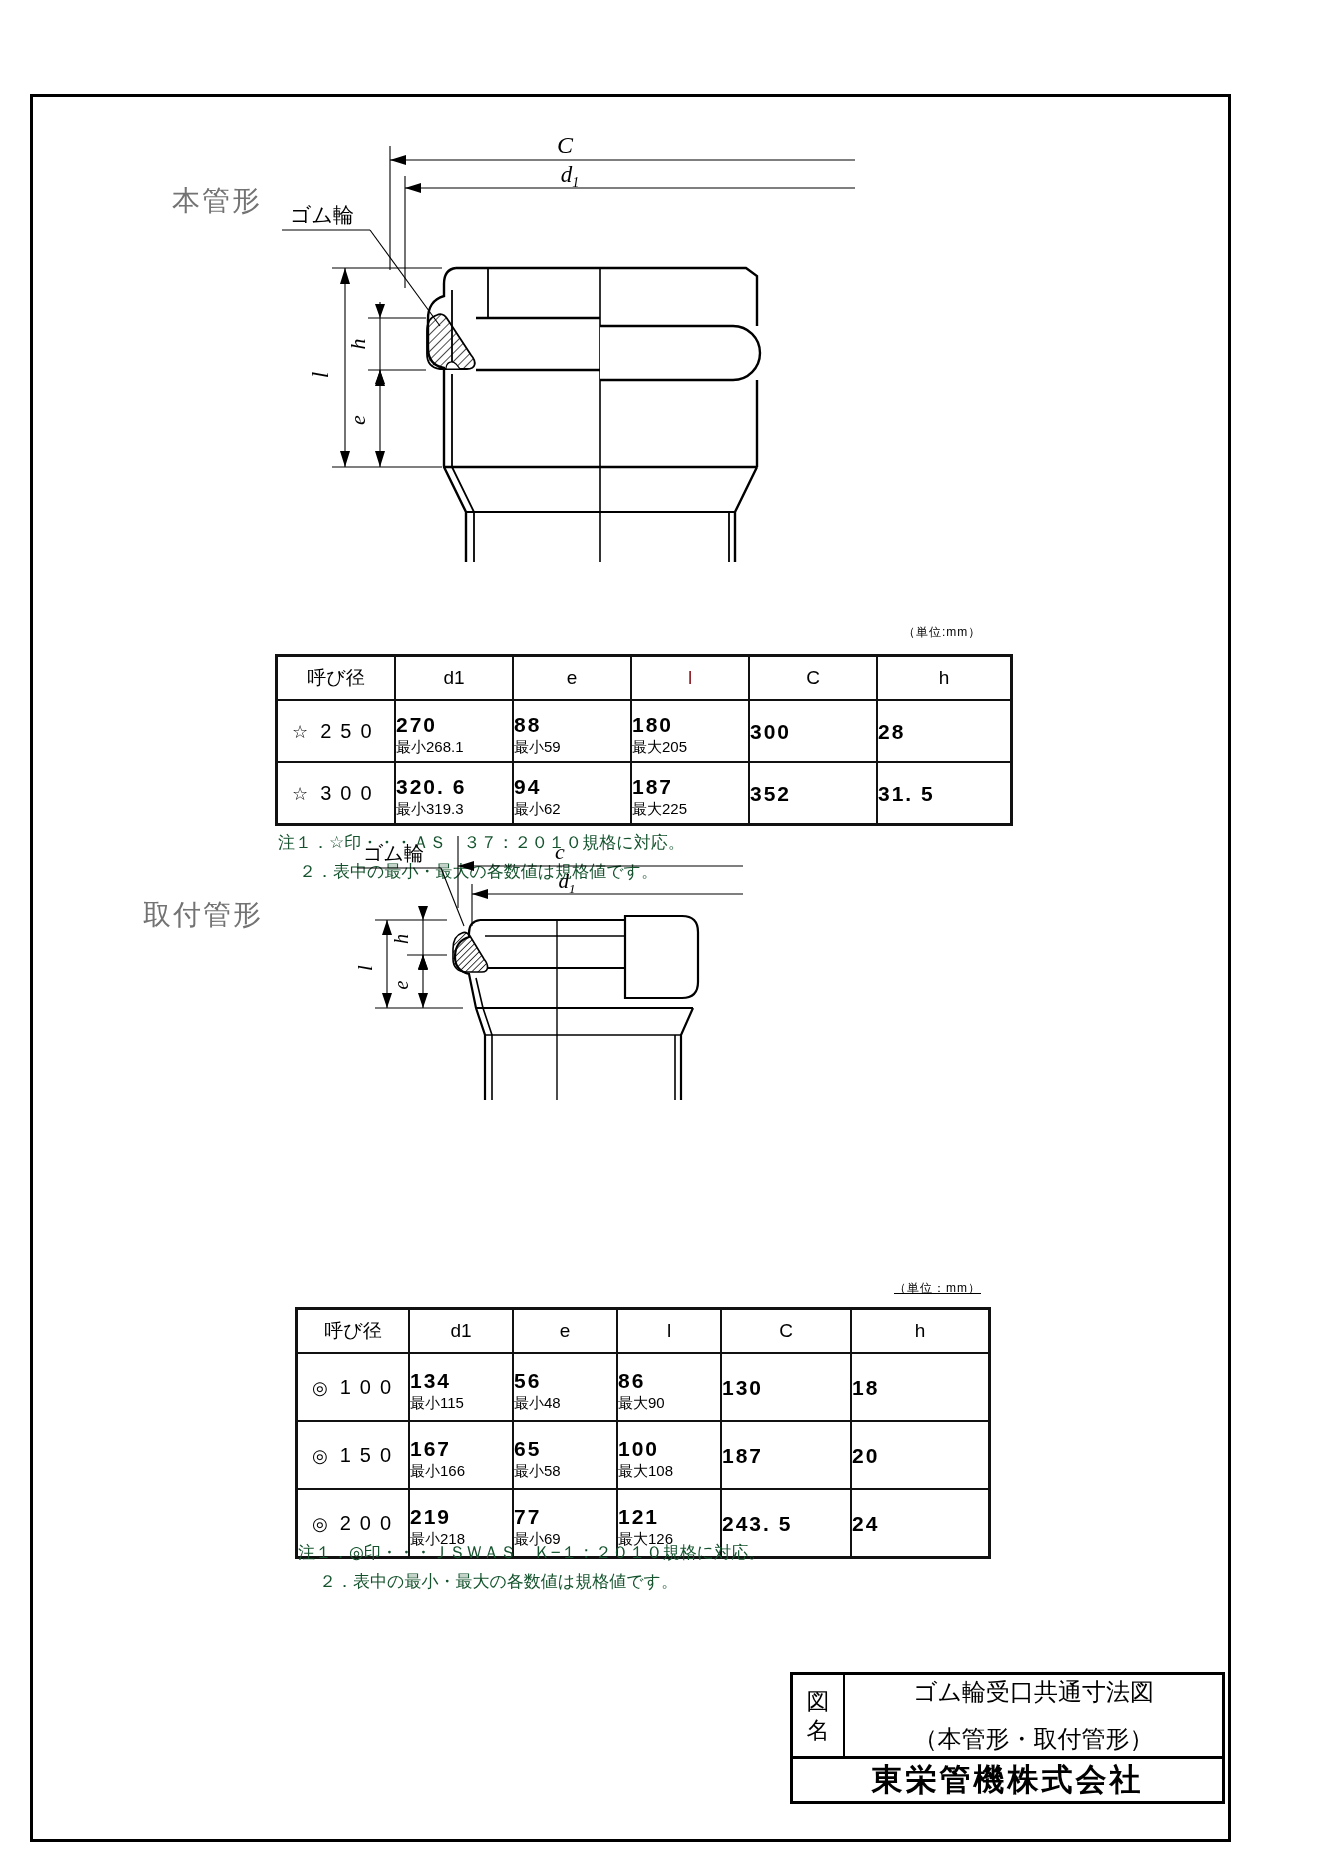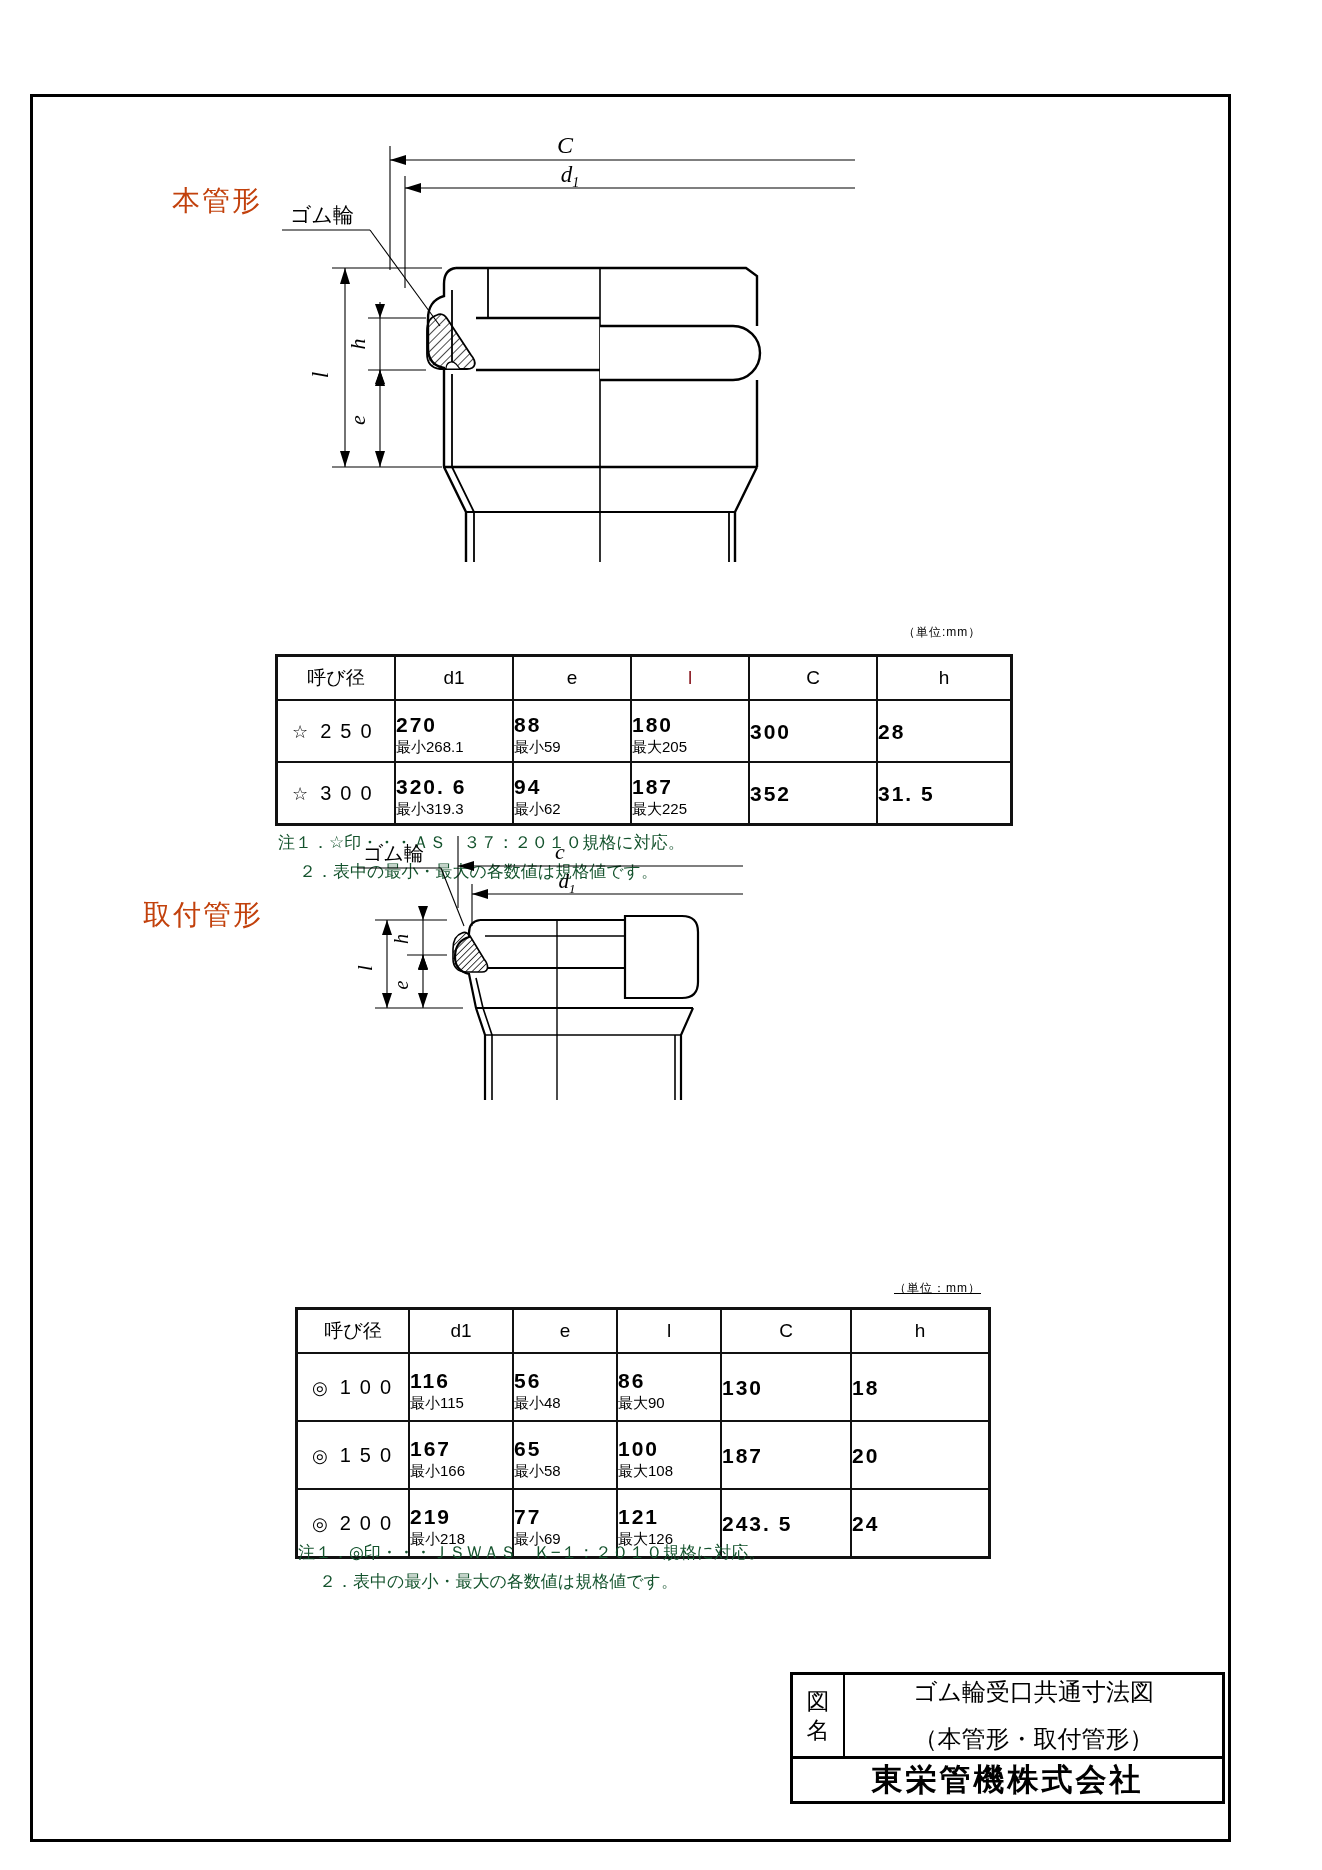--- a/index.html
+++ b/index.html
@@ -1,20 +1,20 @@
 <!DOCTYPE html>
 <html><head>
 <meta charset="utf-8">
 <style>
   html,body{margin:0;padding:0;background:#e8e8e8;}
   .page{position:relative;width:1322px;height:1870px;background:#ffffff;
         font-family:"Liberation Sans","DejaVu Sans",sans-serif;color:#000;overflow:hidden;}
   .sheet-border{position:absolute;left:30px;top:94px;width:1195px;height:1742px;
         border:3px solid #000;}
-  .sec-label{position:absolute;font-size:28px;letter-spacing:2px;color:#c2410c;}
+  .sec-label{position:absolute;font-size:28px;letter-spacing:2px;color:#737373;}
   .unit{position:absolute;font-size:12px;letter-spacing:1px;}
   
   table.dim{position:absolute;border-collapse:collapse;table-layout:fixed;background:#fff;}
   table.dim td,table.dim th{border:2px solid #111;padding:0;vertical-align:middle;
         font-weight:normal;}
   table.dim{border:1px solid #111;outline:1px solid #111;}
   th.hd{font-size:19px;height:42px;text-align:center;}
   td.dia{font-size:20px;text-align:left;}
   td.dia .mark{font-size:18px;padding-left:14px;padding-right:12px;}
   td.dia .num{letter-spacing:9px;}
@@ -274,21 +274,21 @@
       <th class="hd">呼び径</th>
       <th class="hd">d1</th>
       <th class="hd">e</th>
       <th class="hd">l</th>
       <th class="hd">C</th>
       <th class="hd">h</th>
     </tr>
     <tr class="r2">
       <td class="dia"><span class="mark">◎</span><span class="num">100</span></td>
       <td class="val">
-            <div class="cv">116</div>
+            <div class="cv">134</div>
             <div class="cs">最小115</div>
           </td>
       <td class="val">
             <div class="cv">56</div>
             <div class="cs">最小48</div>
           </td>
       <td class="val">
             <div class="cv">86</div>
             <div class="cs">最大90</div>
           </td>

